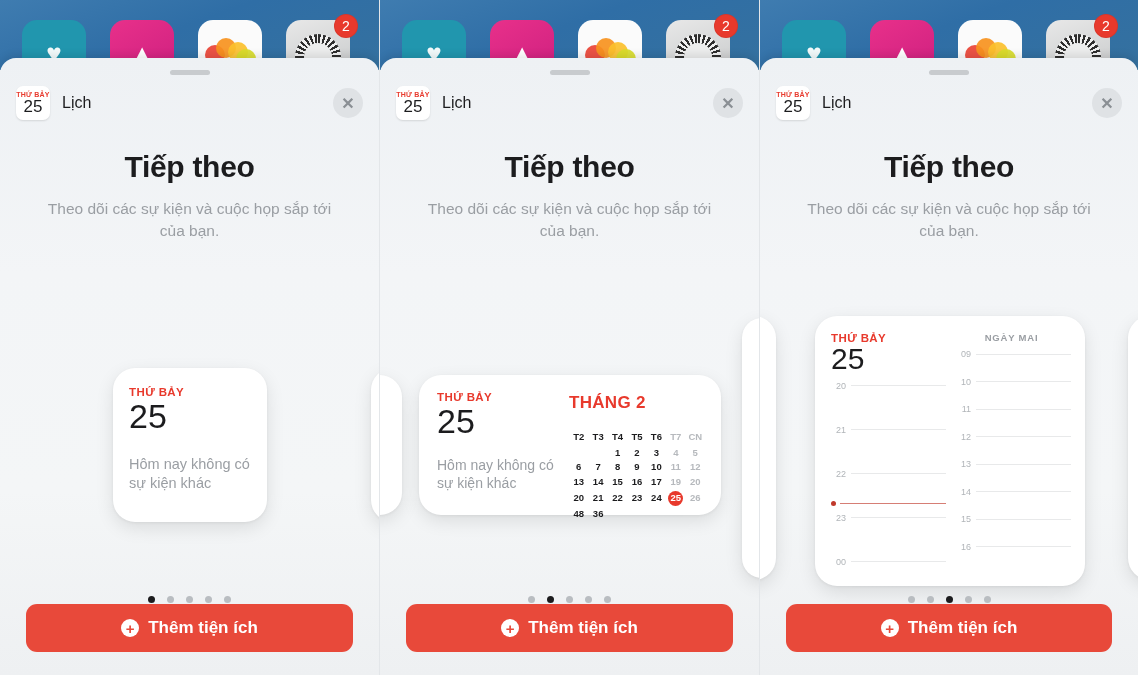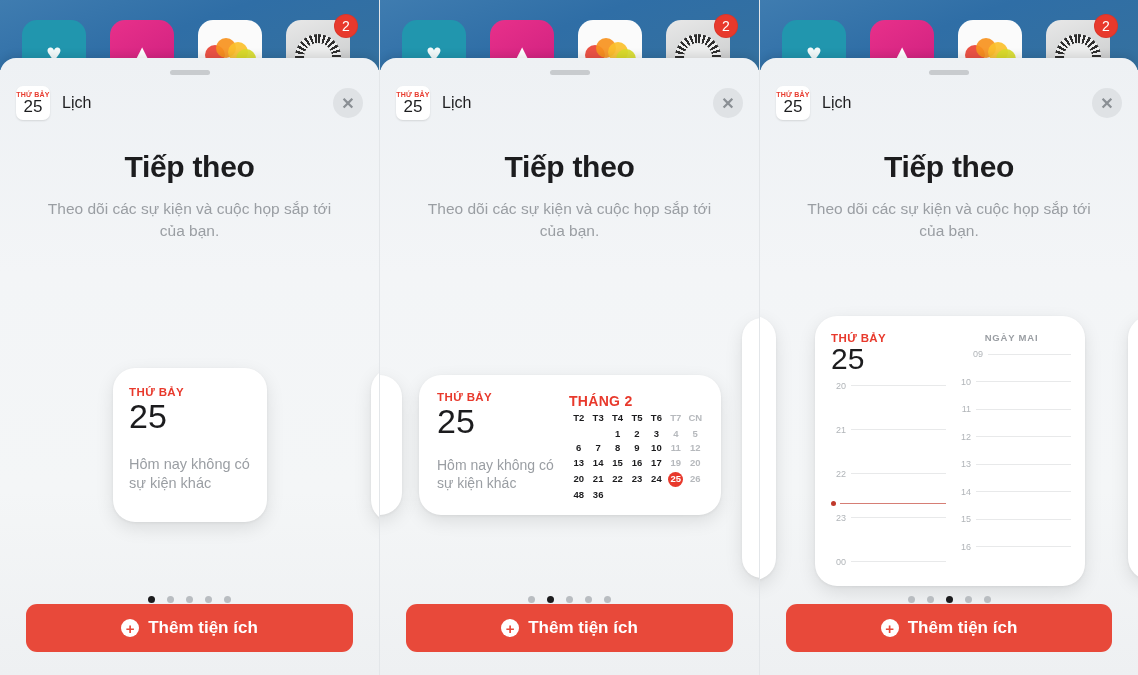--- a/index.html
+++ b/index.html
@@ -92,22 +92,22 @@
   .w-small { width:154px; height:154px; padding:18px 16px 0 16px; }
   .w-dow { font-size:11.5px; font-weight:700; color:#e8392c; letter-spacing:.4px; }
   .w-day { font-size:34px; color:#1c1c1e; line-height:1.05; margin-top:1px; font-weight:400; }
   .w-note { margin-top:20px; font-size:14.5px; line-height:1.34; color:#9a9ea3; }
 
   
   .w-med { width:302px; height:140px; display:flex; padding:16px 16px 0 18px; }
   .w-med-left { width:132px; }
   .w-med-left .w-note { margin-top:16px; font-size:14px; }
   .w-med-right { flex:1; padding-top:2px; }
-  .mon-label { font-size:14px; font-weight:700; color:#e8392c; letter-spacing:.3px; }
-  table.cal { border-collapse:collapse; margin-top:2px; width:100%; }
+  .mon-label { font-size:17px; font-weight:700; color:#e8392c; letter-spacing:.3px; }
+  table.cal { border-collapse:collapse; margin-top:17px; width:100%; }
   table.cal td { width:14.28%; text-align:center; font-size:9.5px; font-weight:700;
                  color:#1c1c1e; padding:1.4px 0; line-height:1.25; }
   table.cal td.hdr { font-weight:700; font-size:9.5px; padding-bottom:2px; }
   table.cal td.we { color:#b6b9bd; }
   .today-pill {
     display:inline-flex; align-items:center; justify-content:center;
     width:15px; height:15px; border-radius:50%; background:#e8392c; color:#fff;
   }
 
   
@@ -419,21 +419,21 @@
                 </div>
                 <div class="now-row" style="top: 120px;">
                   <span class="now-dot"></span>
                   <span class="now-line"></span>
                 </div>
               </div>
           </div>
           <div class="tl-col right">
             <div class="tl-head-right">NGÀY MAI</div>
             <div class="tl-rows" id="tl-tomorrow" style="height: 220px;">
-                <div class="tl-row" style="position: absolute; left: 12px; right: 0px; top: 0px;">
+                <div class="tl-row" style="position: absolute; left: 0px; right: 0px; top: 0px;">
                   <span class="tl-lbl">09</span>
                   <span class="tl-line"></span>
                 </div>
                 <div class="tl-row" style="position: absolute; left: 0px; right: 0px; top: 27.5px;">
                   <span class="tl-lbl">10</span>
                   <span class="tl-line"></span>
                 </div>
                 <div class="tl-row" style="position: absolute; left: 0px; right: 0px; top: 55px;">
                   <span class="tl-lbl">11</span>
                   <span class="tl-line"></span>

